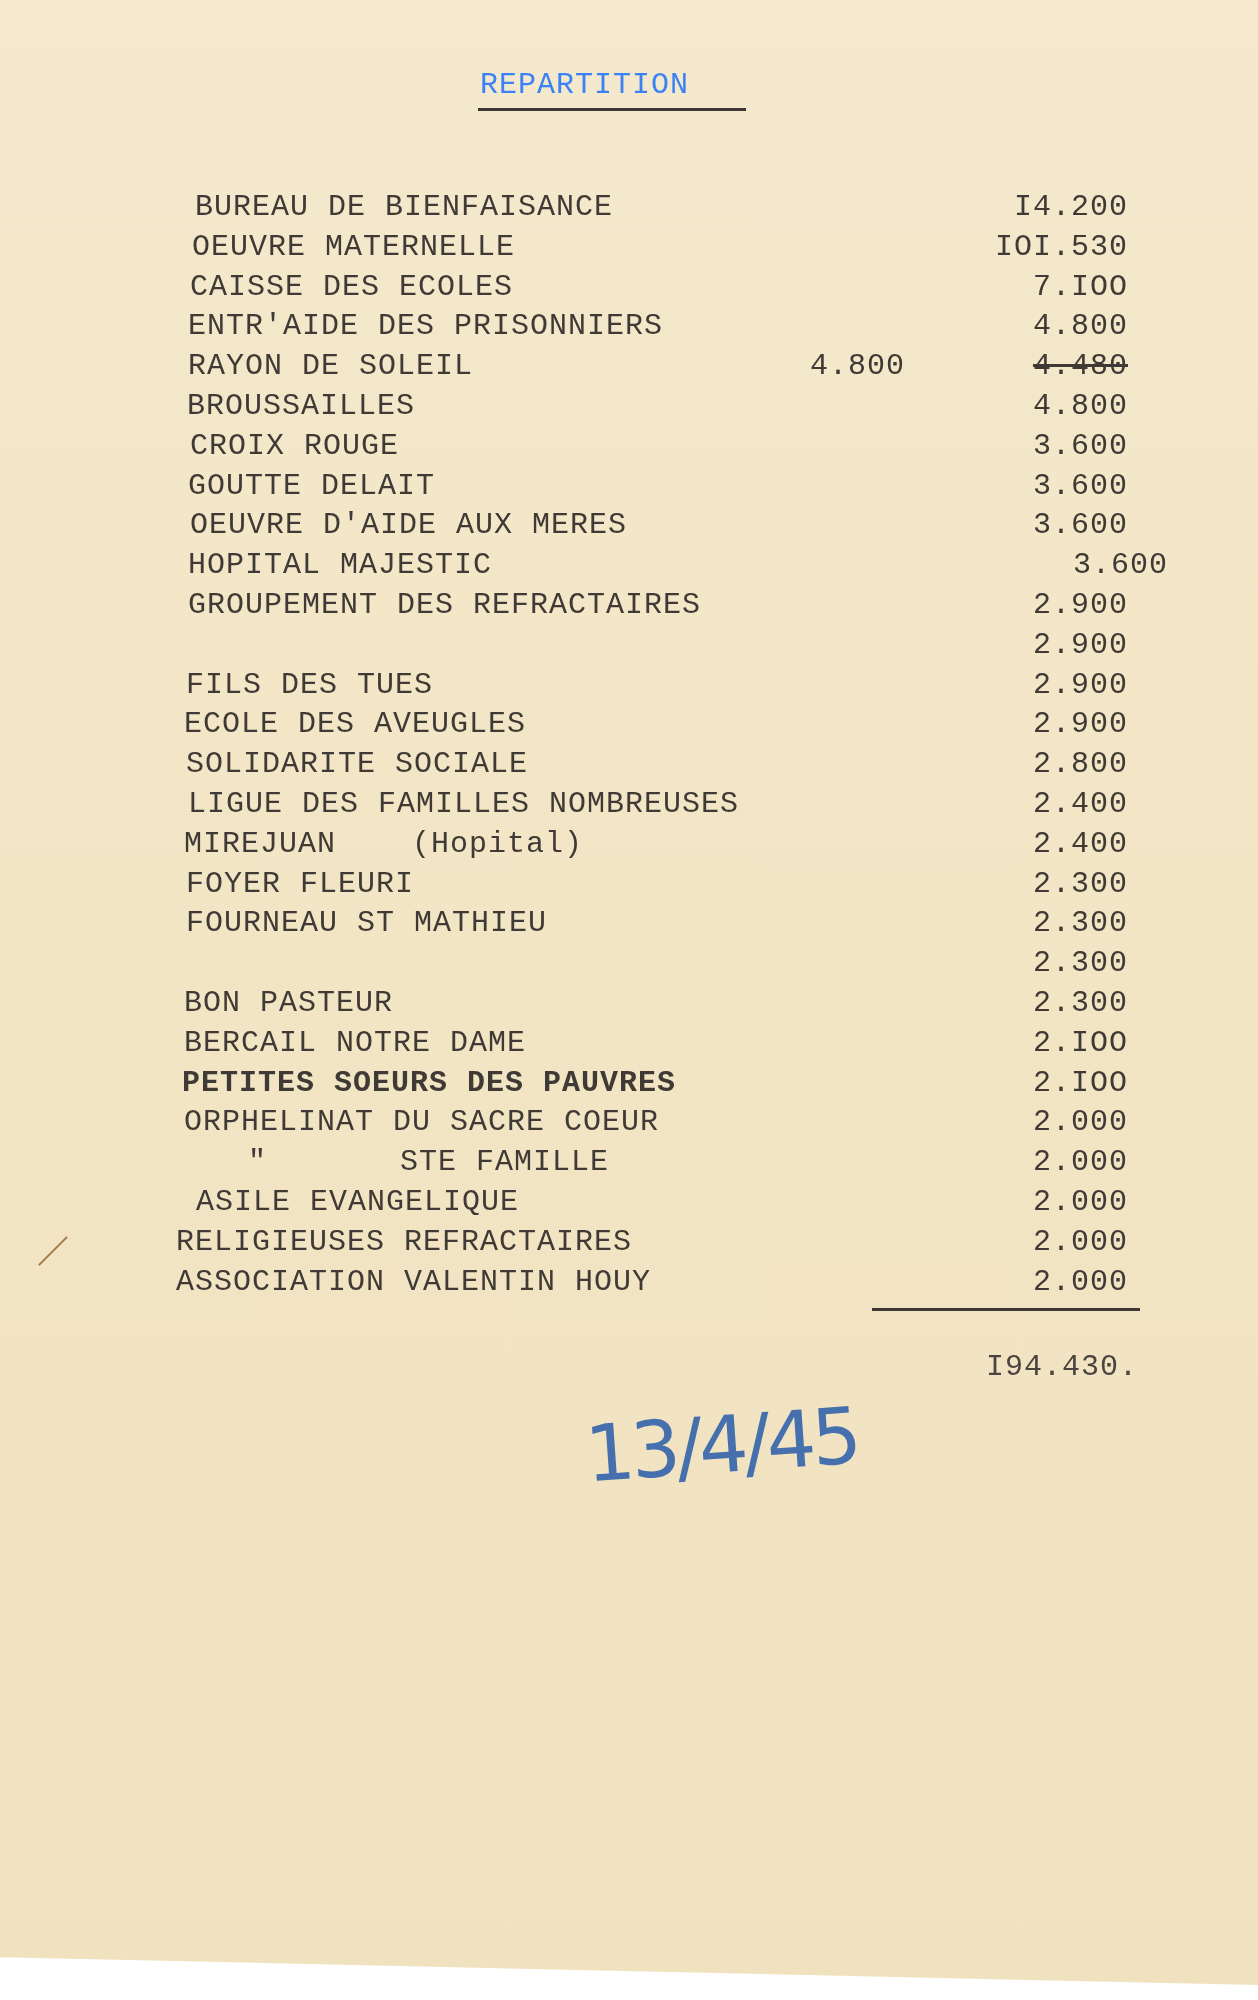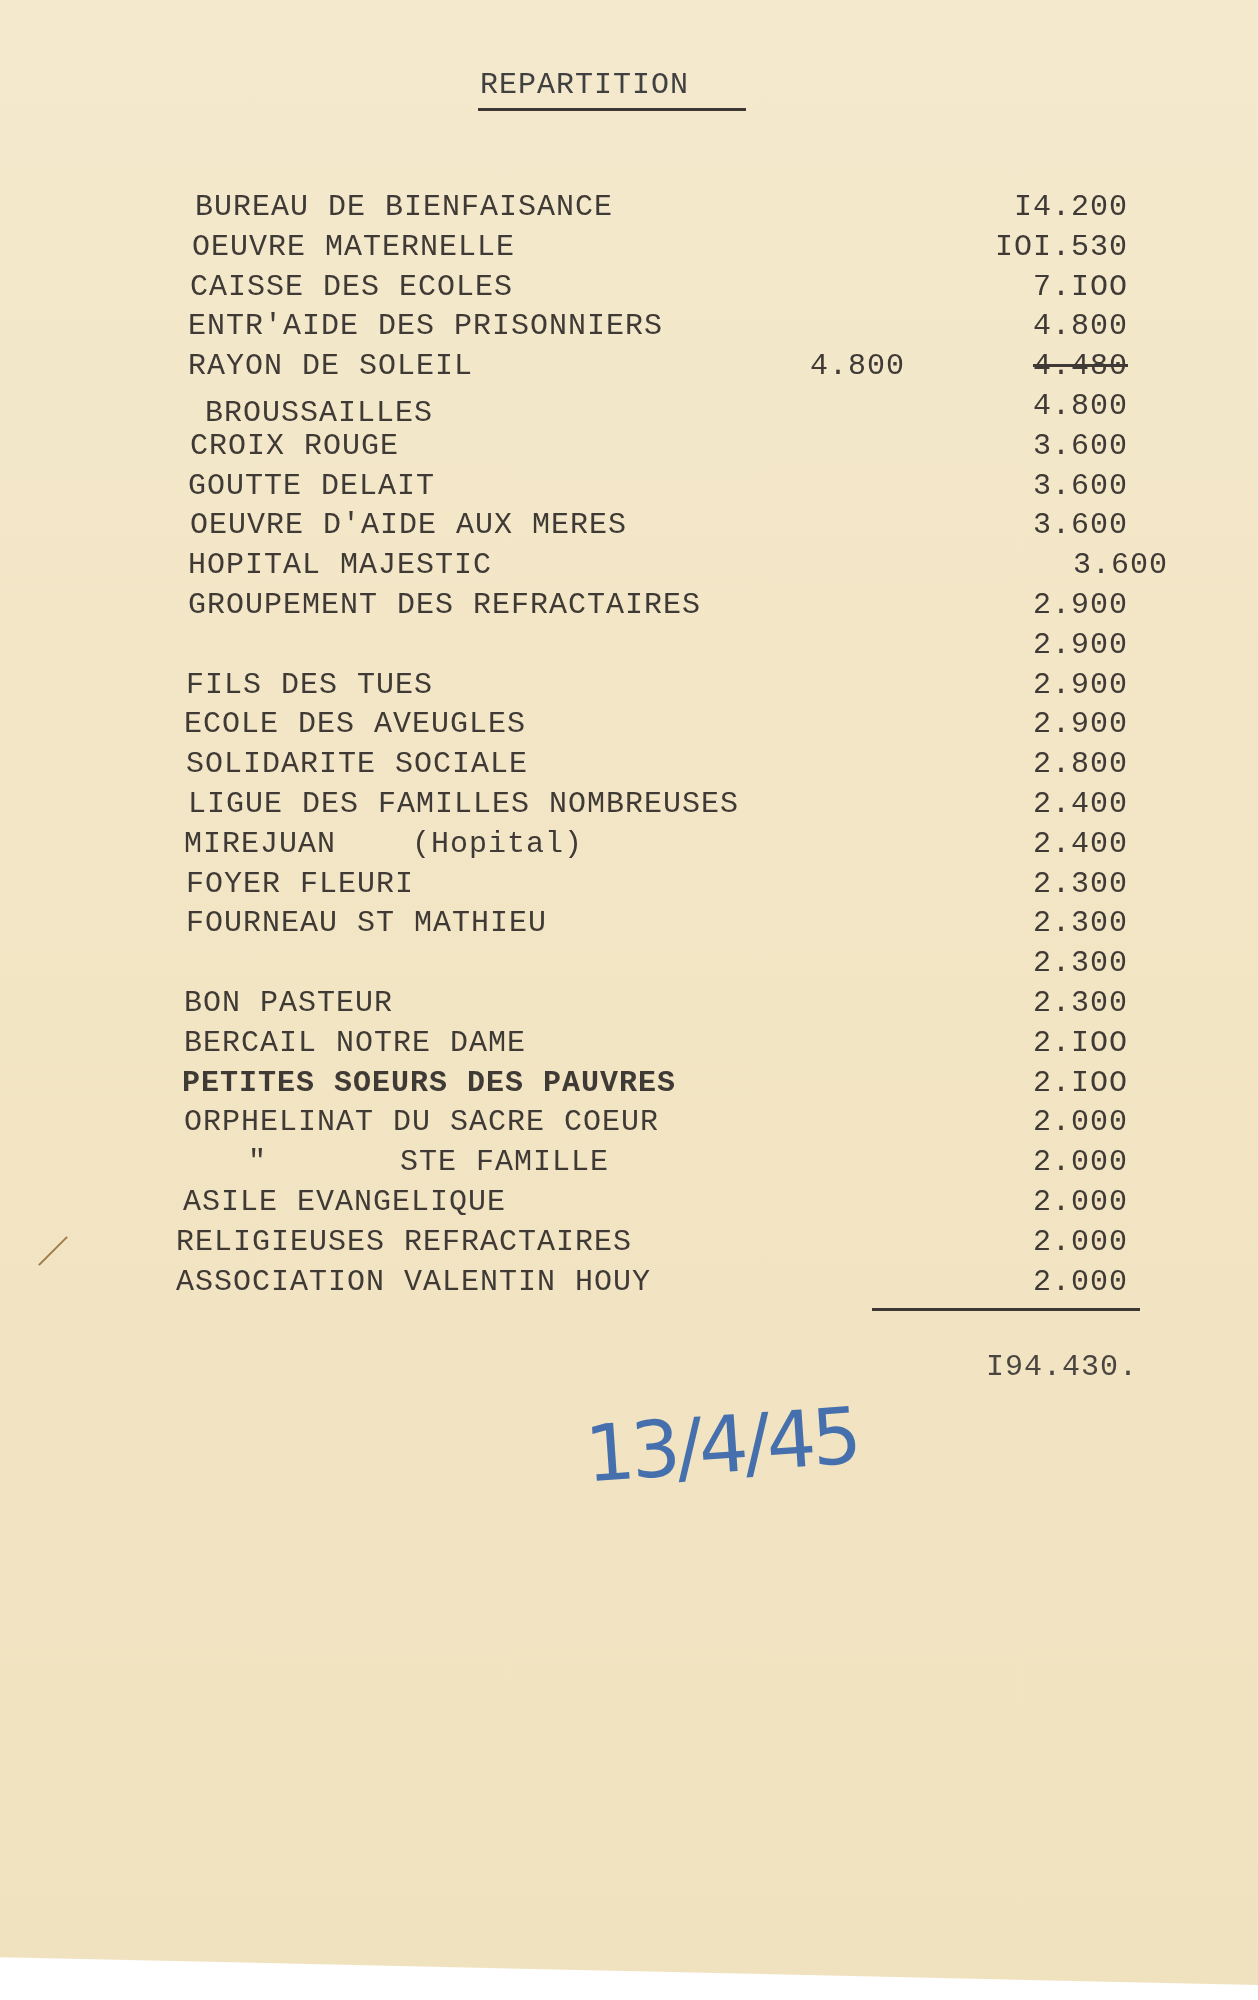--- a/index.html
+++ b/index.html
@@ -8,21 +8,21 @@
       background: #ffffff;
       font-family: "Liberation Mono", "DejaVu Sans Mono", monospace;
     }
     .paper {
       position: absolute; left: 0; top: 0; width: 1258px; height: 1985px;
       background: linear-gradient(180deg, #f4e9cd 0%, #f2e5c4 50%, #f1e2bf 100%);
       clip-path: polygon(0 0, 100% 0, 100% 100%, 0 98.6%);
     }
     .title {
       position: absolute; left: 480px; top: 68px;
-      font-size: 30px; letter-spacing: 1px; color: #404040;
+      font-size: 30px; letter-spacing: 1px; color: #3b82f6;
     }
     .title-underline {
       position: absolute; left: 478px; top: 108px; width: 268px; height: 3px;
       background: #3d3833;
     }
     .row {
       position: absolute; left: 0; width: 1258px; height: 40px;
       font-size: 30px; color: #3f3a35; letter-spacing: 1px;
     }
     .row .name { position: absolute; white-space: pre; }
@@ -72,21 +72,21 @@
     <div class="row" style="top: 309.4px;">
       <span class="name" style="left: 188px;">ENTR'AIDE DES PRISONNIERS</span>
       <span class="amount">4.800</span>
     </div>
     <div class="row" style="top: 349.2px;">
       <span class="name" style="left: 188px;">RAYON DE SOLEIL</span>
       <span class="extra">4.800</span>
       <span class="amount struck">4.480</span>
     </div>
     <div class="row" style="top: 389px;">
-      <span class="name" style="left: 205px; margin-top: 7px;">BROUSSAILLES</span>
+      <span class="name" style="left: 187px;">BROUSSAILLES</span>
       <span class="amount">4.800</span>
     </div>
     <div class="row" style="top: 428.8px;">
       <span class="name" style="left: 190px;">CROIX ROUGE</span>
       <span class="amount">3.600</span>
     </div>
     <div class="row" style="top: 468.6px;">
       <span class="name" style="left: 188px;">GOUTTE DELAIT</span>
       <span class="amount">3.600</span>
     </div>
@@ -150,21 +150,21 @@
     </div>
     <div class="row" style="top: 1105.4px;">
       <span class="name" style="left: 184px;">ORPHELINAT DU SACRE COEUR</span>
       <span class="amount">2.000</span>
     </div>
     <div class="row" style="top: 1145.2px;">
       <span class="name" style="left: 210px;">  "       STE FAMILLE</span>
       <span class="amount">2.000</span>
     </div>
     <div class="row" style="top: 1185px;">
-      <span class="name" style="left: 183px;">ASILE EVANGELIQUE</span>
+      <span class="name" style="left: 196px;">ASILE EVANGELIQUE</span>
       <span class="amount">2.000</span>
     </div>
     <div class="row" style="top: 1224.8px;">
       <span class="name" style="left: 176px;">RELIGIEUSES REFRACTAIRES</span>
       <span class="amount">2.000</span>
     </div>
     <div class="row" style="top: 1264.6px;">
       <span class="name" style="left: 176px;">ASSOCIATION VALENTIN HOUY</span>
       <span class="amount">2.000</span>
     </div>

